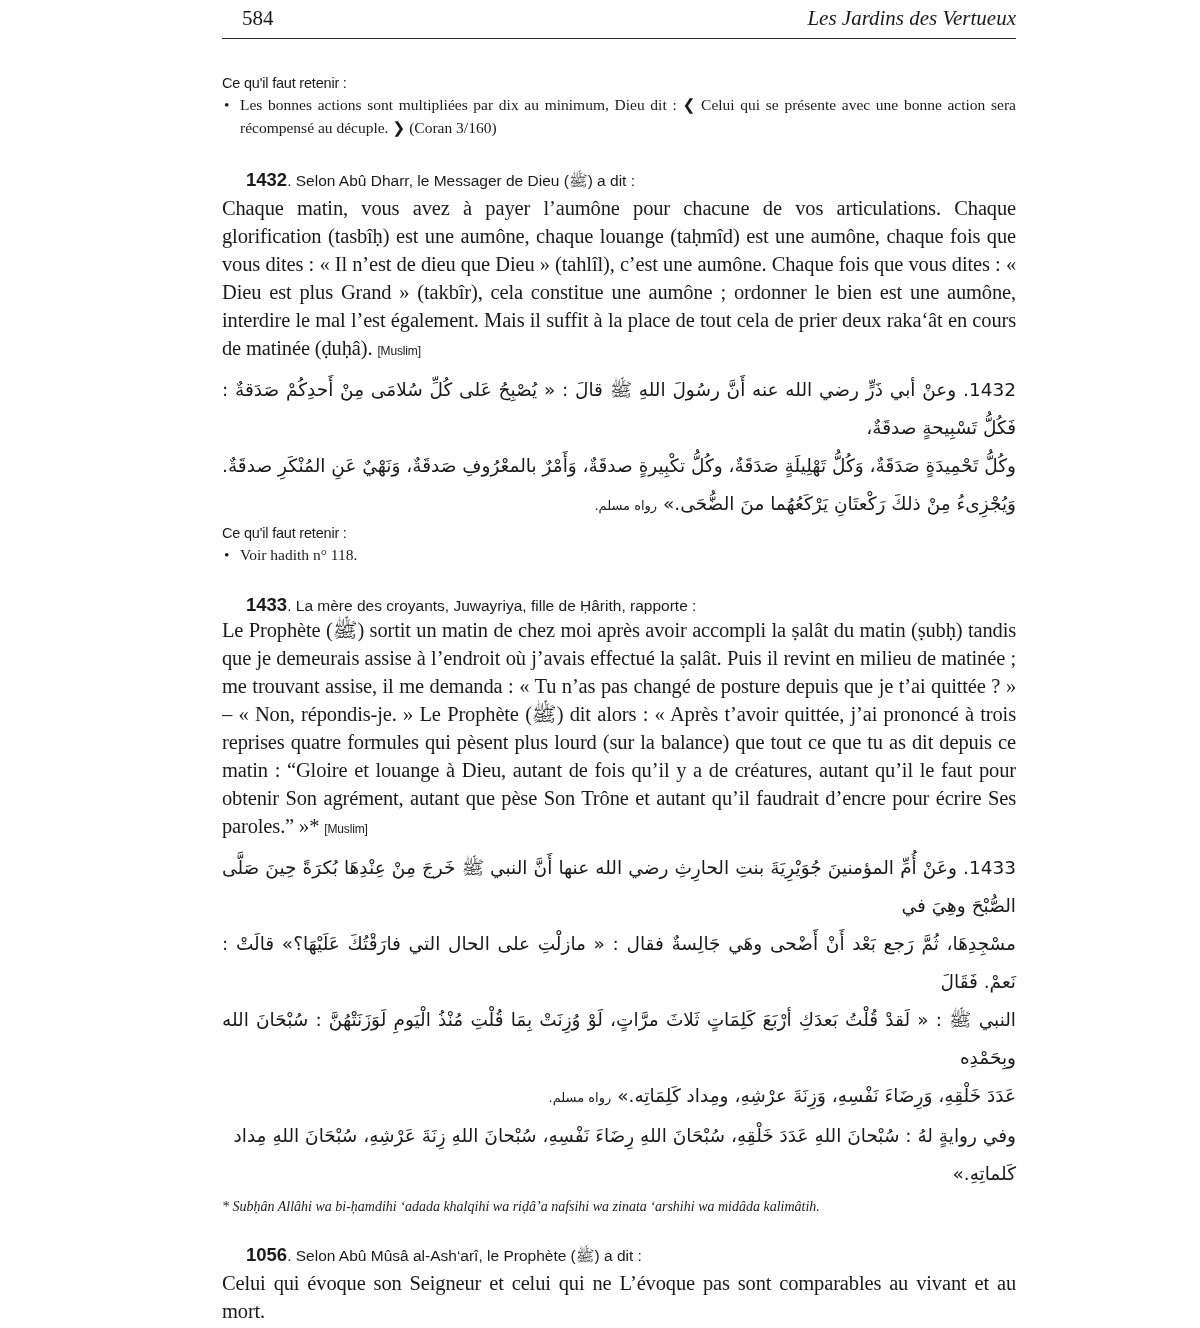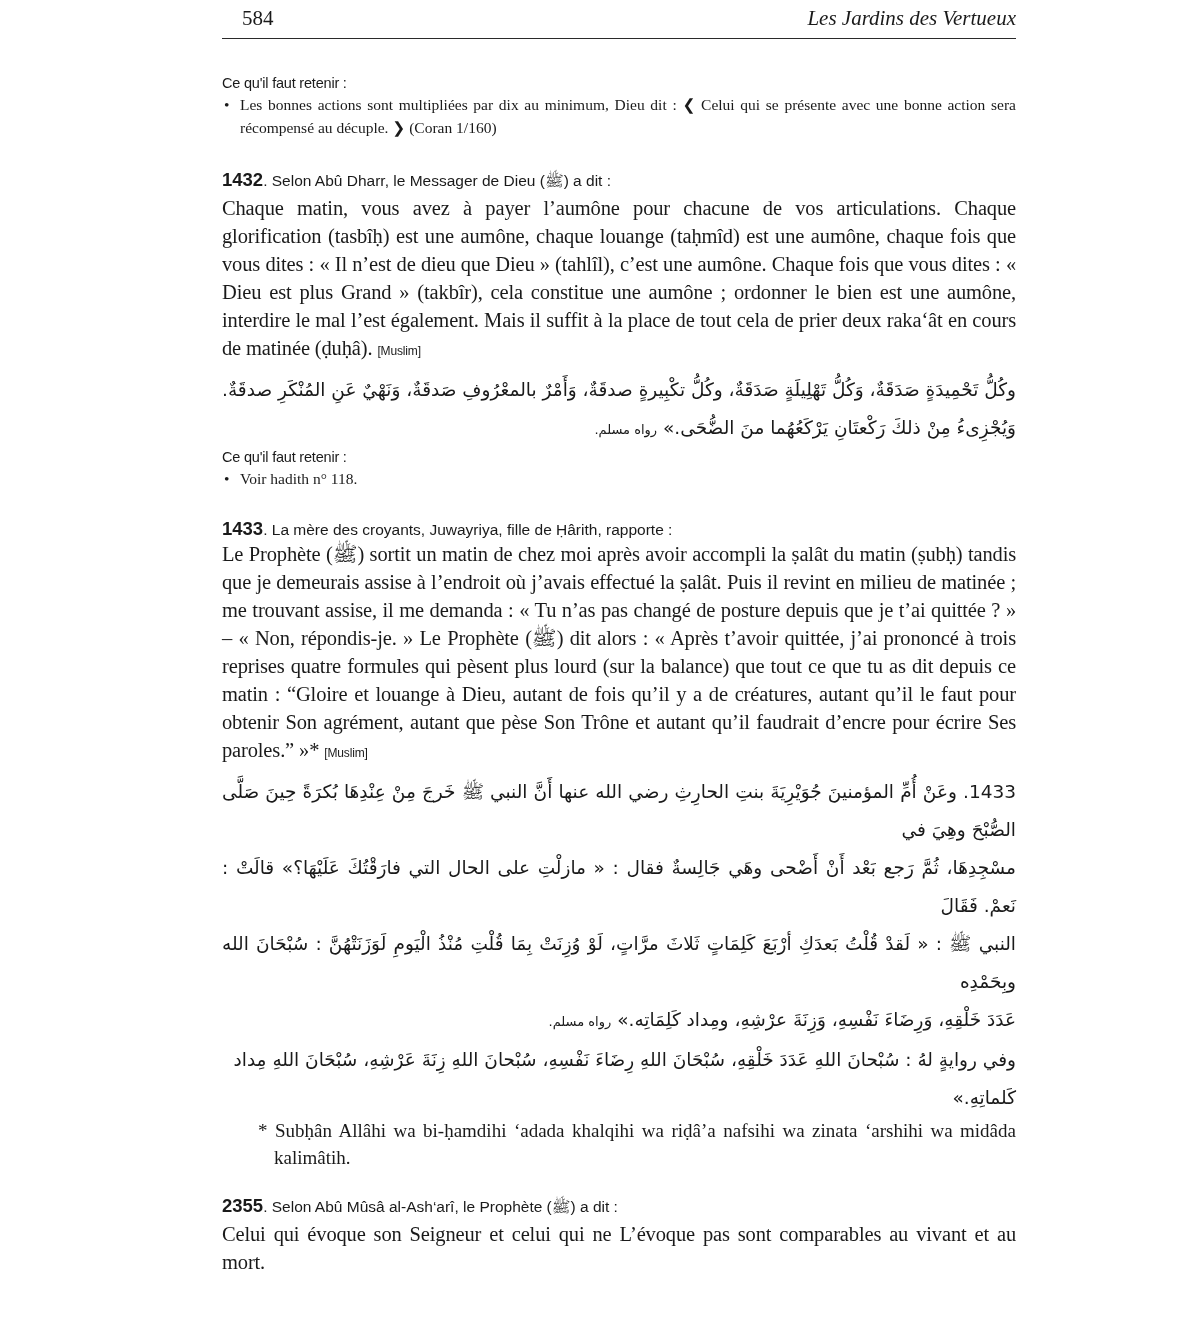--- a/index.html
+++ b/index.html
@@ -6,63 +6,64 @@
   body { width: 1200px; height: 1328px; position: relative; overflow: hidden; color: #1a1a1a; }
   .page { position: absolute; left: 222px; top: 0; width: 794px; }
   .header { position: relative; height: 38px; border-bottom: 1.5px solid #2a2a2a; }
   .page-number { position: absolute; left: 20px; top: 6px; font-family: "Liberation Serif", serif; font-size: 21px; }
   .running-title { position: absolute; right: 0; top: 6px; font-family: "Liberation Serif", serif; font-style: italic; font-size: 21px; }
   .sans-label { font-family: "Liberation Sans", sans-serif; font-size: 14.5px; letter-spacing: -0.2px; }
   .retenir-title { margin-top: 36px; }
   .bullet { font-family: "Liberation Serif", serif; font-size: 15.5px; line-height: 23px; padding-left: 18px; text-indent: -16px; margin-top: 2px; text-align: justify; }
   .bullet .dot { display: inline-block; width: 16px; text-indent: 0; }
   .hadith-head { font-family: "Liberation Sans", sans-serif; font-size: 15.5px; margin-top: 0; }
-  .hadith-head .num { font-weight: bold; font-size: 18.5px; }
+  .hadith-head .num { font-weight: bold; font-size: 18.5px; margin-left: 24px; }
   .body-text { font-family: "Liberation Serif", serif; font-size: 20.5px; line-height: 28px; text-align: justify; letter-spacing: -0.15px; }
   .ref { font-family: "Liberation Sans", sans-serif; font-size: 12px; }
   .arabic { direction: rtl; font-family: "DejaVu Sans", sans-serif; font-size: 18.5px; line-height: 38px; text-align: justify; text-align-last: right; }
   .arabic .line { display: block; }
   .arabic-ref { font-size: 13px; }
-  .footnote { font-family: "Liberation Serif", serif; font-size: 19px; line-height: 27px; padding-left: 16px; text-indent: -16px; text-align: justify; margin-left: 36px; }
+  .footnote { font-family: "Liberation Serif", serif; font-style: italic; font-size: 14px; line-height: 27px; padding-left: 16px; text-indent: -16px; text-align: justify; }
   .gap-s { height: 6px; }
 </style>
 </head>
 <body>
 
 <div class="page">
 
   <div class="header">
     <span class="page-number">584</span>
     <span class="running-title">Les Jardins des Vertueux</span>
   </div>
 
   <div class="sans-label retenir-title">Ce qu'il faut retenir :</div>
-  <div class="bullet"><span class="dot">•</span><span>Les bonnes actions sont multipliées par dix au minimum, Dieu dit : ❮ Celui qui se présente avec une bonne action sera récompensé au décuple. ❯ (Coran 1/160)</span></div>
+  <div class="bullet"><span class="dot">•</span><span>Les bonnes actions sont multipliées par dix au minimum, Dieu dit : ❮ Celui qui se présente avec une bonne action sera récompensé au décuple. ❯ (Coran 3/160)</span></div>
 
   <div style="height:30px"></div>
   <div class="hadith-head"><span class="num">1432</span><span>. Selon Abû Dharr, le Messager de Dieu (ﷺ) a dit :</span></div>
   <div class="body-text"><span>Chaque matin, vous avez à payer l’aumône pour chacune de vos articulations. Chaque glorification (tasbîḥ) est une aumône, chaque louange (taḥmîd) est une aumône, chaque fois que vous dites : « Il n’est de dieu que Dieu » (tahlîl), c’est une aumône. Chaque fois que vous dites : « Dieu est plus Grand » (takbîr), cela constitue une aumône ; ordonner le bien est une aumône, interdire le mal l’est également. Mais il suffit à la place de tout cela de prier deux raka‘ât en cours de matinée (ḍuḥâ).</span> <span class="ref">[Muslim]</span></div>
   <div class="gap-s"></div>
   <div class="arabic">
+    <span class="line">1432. وعنْ أبي ذَرٍّ رضي الله عنه أَنَّ رسُولَ اللهِ ﷺ قالَ : « يُصْبِحُ عَلى كُلِّ سُلامَى مِنْ أَحدِكُمْ صَدَقةٌ : فَكُلُّ تَسْبِيحةٍ صدقَةٌ،</span>
     <span class="line">وكُلُّ تَحْمِيدَةٍ صَدَقَةٌ، وَكُلُّ تَهْلِيلَةٍ صَدَقَةٌ، وكُلُّ تكْبِيرةٍ صدقَةٌ، وَأَمْرٌ بالمعْرُوفِ صَدقَةٌ، وَنَهْيٌ عَنِ المُنْكَرِ صدقَةٌ.</span>
     <span class="line" style="text-align:center"><span>وَيُجْزِىءُ مِنْ ذلكَ رَكْعتَانِ يَرْكَعُهُما منَ الضُّحَى.»</span> <span class="arabic-ref">رواه مسلم.</span></span>
   </div>
   <div class="sans-label">Ce qu'il faut retenir :</div>
   <div class="bullet"><span class="dot">•</span><span>Voir hadith n° 118.</span></div>
 
   <div style="height:28px"></div>
   <div class="hadith-head"><span class="num">1433</span><span>. La mère des croyants, Juwayriya, fille de Ḥârith, rapporte :</span></div>
   <div class="body-text"><span>Le Prophète (ﷺ) sortit un matin de chez moi après avoir accompli la ṣalât du matin (ṣubḥ) tandis que je demeurais assise à l’endroit où j’avais effectué la ṣalât. Puis il revint en milieu de matinée ; me trouvant assise, il me demanda : « Tu n’as pas changé de posture depuis que je t’ai quittée ? » – « Non, répondis-je. » Le Prophète (ﷺ) dit alors : « Après t’avoir quittée, j’ai prononcé à trois reprises quatre formules qui pèsent plus lourd (sur la balance) que tout ce que tu as dit depuis ce matin : “Gloire et louange à Dieu, autant de fois qu’il y a de créatures, autant qu’il le faut pour obtenir Son agrément, autant que pèse Son Trône et autant qu’il faudrait d’encre pour écrire Ses paroles.” »*</span> <span class="ref">[Muslim]</span></div>
   <div class="gap-s"></div>
   <div class="arabic">
     <span class="line">1433. وعَنْ أُمِّ المؤمنينَ جُوَيْرِيَةَ بنتِ الحارِثِ رضي الله عنها أَنَّ النبي ﷺ خَرجَ مِنْ عِنْدِهَا بُكرَةً حِينَ صَلَّى الصُّبْحَ وهِيَ في</span>
     <span class="line">مسْجِدِهَا، ثُمَّ رَجع بَعْد أَنْ أَضْحى وهَي جَالِسةٌ فقال : « مازلْتِ على الحال التي فارَقْتُكَ عَلَيْهَا؟» قالَتْ : نَعمْ. فَقَالَ</span>
     <span class="line">النبي ﷺ : « لَقدْ قُلْتُ بَعدَكِ أرْبَعَ كَلِمَاتٍ ثَلاثَ مرَّاتٍ، لَوْ وُزِنَتْ بِمَا قُلْتِ مُنْذُ الْيَومِ لَوَزَنَتْهُنَّ : سُبْحَانَ الله وبِحَمْدِه</span>
     <span class="line" style="text-align:right"><span>عَدَدَ خَلْقِهِ، وَرِضَاءَ نَفْسِهِ، وَزِنَةَ عرْشِهِ، ومِداد كَلِمَاتِه.»</span> <span class="arabic-ref">رواه مسلم.</span></span>
     <span class="line" style="text-align:right">وفي روايةٍ لهُ : سُبْحانَ اللهِ عَدَدَ خَلْقِهِ، سُبْحَانَ اللهِ رِضَاءَ نَفْسِهِ، سُبْحانَ اللهِ زِنَةَ عَرْشِهِ، سُبْحَانَ اللهِ مِداد كَلماتِهِ.»</span>
   </div>
   <div class="footnote">* Subḥân Allâhi wa bi-ḥamdihi ‘adada khalqihi wa riḍâ’a nafsihi wa zinata ‘arshihi wa midâda kalimâtih.</div>
 
   <div style="height:24px"></div>
-  <div class="hadith-head"><span class="num">2355</span><span>. Selon Abû Mûsâ al-Ash‘arî, le Prophète (ﷺ) a dit :</span></div>
+  <div class="hadith-head"><span class="num">1056</span><span>. Selon Abû Mûsâ al-Ash‘arî, le Prophète (ﷺ) a dit :</span></div>
   <div class="body-text"><span>Celui qui évoque son Seigneur et celui qui ne L’évoque pas sont comparables au vivant et au mort.</span> </div>
 
 </div>
 
 </body></html>

